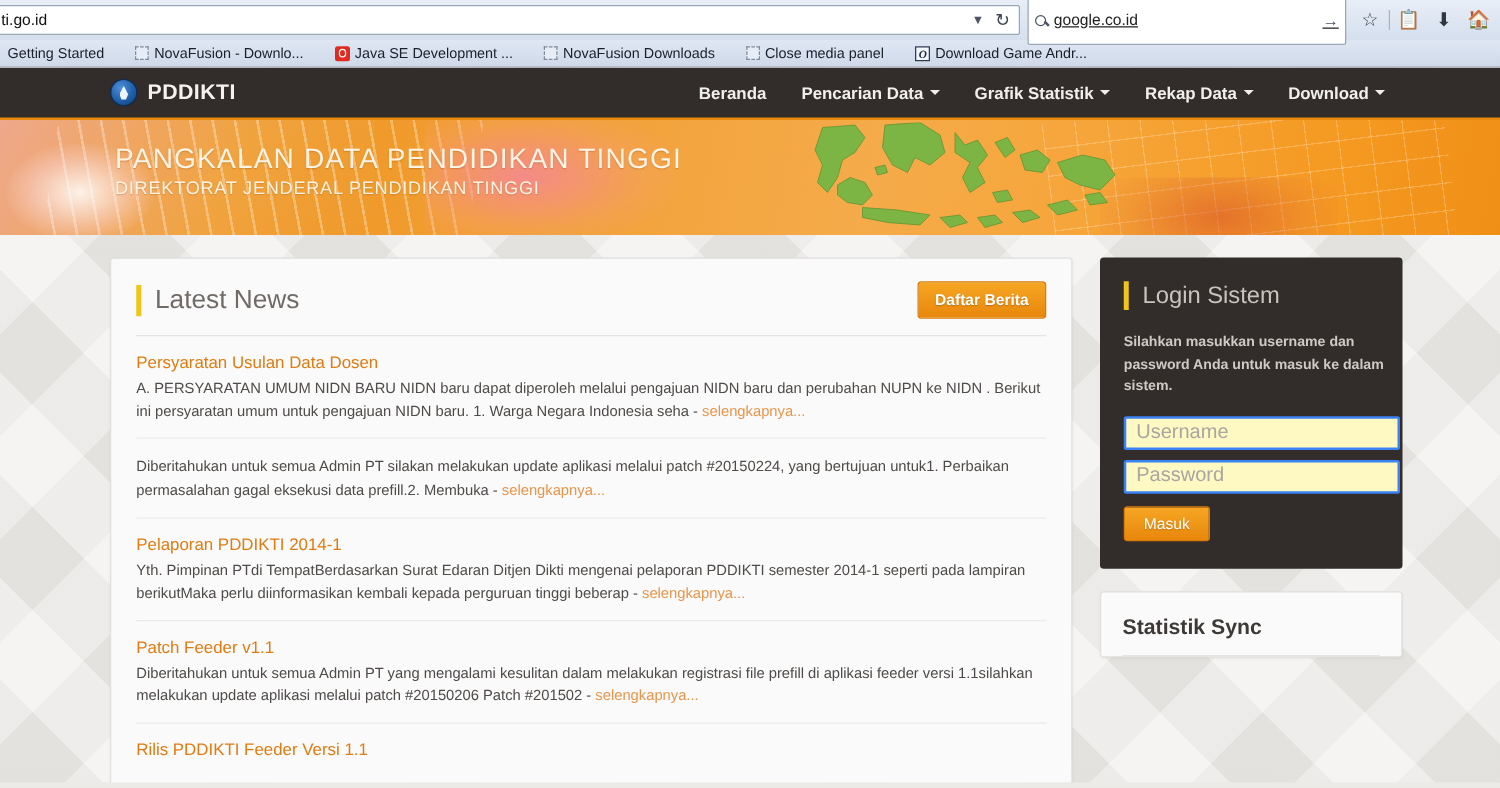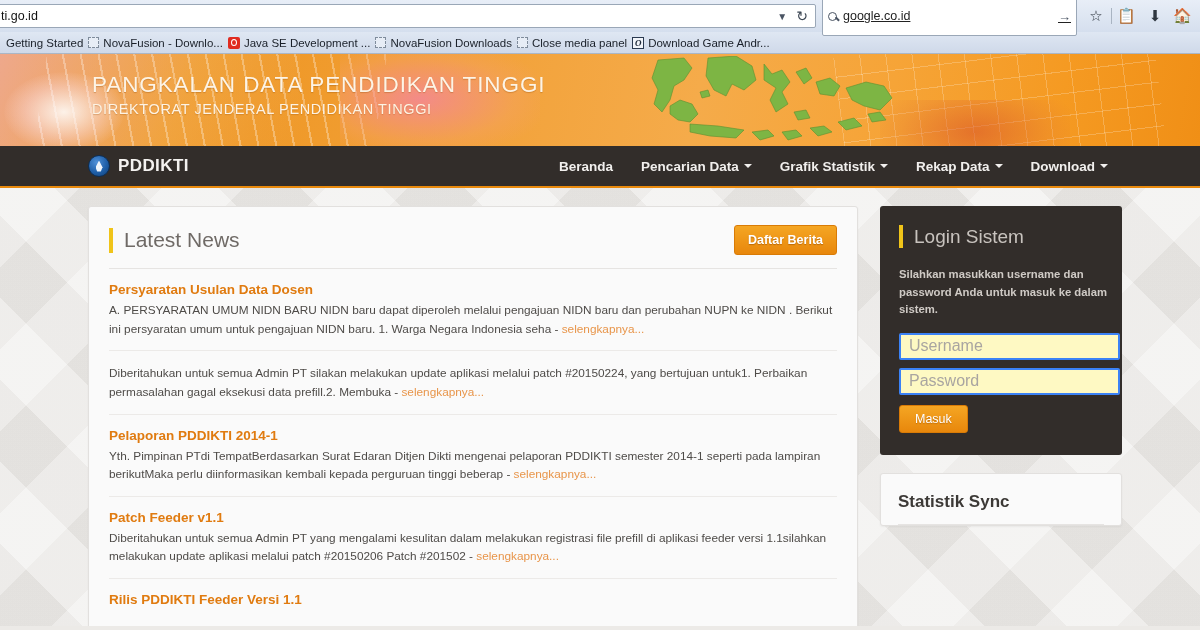--- a/index.html
+++ b/index.html
@@ -52,21 +52,21 @@
   }
   .vdiv { width:1px; height:16px; background:#a9b4c2; }
 
   #bookmark-row {
     height: 22px; display: flex; align-items: center;
     background: linear-gradient(#dfe7f3, #cfd9e9);
     border-bottom: 1px solid #aab6c6;
     padding-left: 6px; font-size: 11.5px; color: #1a2029;
     white-space: nowrap; overflow: hidden;
   }
-  .bm { display: flex; align-items: center; gap: 4px; margin-right: 5px; }
+  .bm { display: flex; align-items: center; gap: 4px; margin-right: 25px; }
   .bm-fav-blank {
     width: 11px; height: 11px; border: 1px dashed #7f8c9c; background: #e7edf6;
   }
   .bm-fav-oracle {
     width: 12px; height: 12px; border-radius: 2px; background: #e02b20;
     display:flex;align-items:center;justify-content:center;
   }
   .bm-fav-oracle i {
     display:block; width:6px; height:7px; border:1.5px solid #fff; border-radius:50%;
   }
@@ -191,21 +191,21 @@
   #daftar-berita {
     background: linear-gradient(#f5a623, #e8870c);
     border: 1px solid #d97b06; border-radius: 3px;
     color: #fff; font-size: 12.5px; font-weight: bold;
     padding: 7px 13px; cursor: pointer;
     text-shadow: 0 1px 1px rgba(140,70,0,.5);
   }
   .news-item { padding: 13px 0 12px 0; border-bottom: 1px solid #eceae8; }
   .news-item:last-child { border-bottom: none; }
   .news-title {
-    color: #e07b10; font-size: 13.5px; font-weight: bold; margin-bottom: 4px;
+    color: #e07b10; font-size: 13.5px; font-weight: normal; margin-bottom: 4px;
     cursor: pointer;
   }
   .news-body { font-size: 11.8px; color: #4e4b48; line-height: 1.58; }
   .more { color: #e8954a; cursor: pointer; }
 
   
   #rightcol { flex: 1; display: flex; flex-direction: column; gap: 18px; }
   #login-card {
     background: #322d2a; border-radius: 3px; padding: 19px 2px 22px 19px;
   }
@@ -301,20 +301,48 @@
       <span>Close media panel</span>
     </div>
     <div class="bm">
       <span class="bm-fav-o">O</span>
       <span>Download Game Andr...</span>
     </div>
   </div>
 </div>
 
 <div id="page">
+
+  <div id="navbar">
+    <div id="brand">
+      <span class="logo-emblem"></span>
+      <span class="brandtext">PDDIKTI</span>
+    </div>
+    <div id="mainnav">
+      <div class="navitem">
+        <span>Beranda</span>
+      </div>
+      <div class="navitem">
+        <span>Pencarian Data</span>
+        <span class="caret"></span>
+      </div>
+      <div class="navitem">
+        <span>Grafik Statistik</span>
+        <span class="caret"></span>
+      </div>
+      <div class="navitem">
+        <span>Rekap Data</span>
+        <span class="caret"></span>
+      </div>
+      <div class="navitem">
+        <span>Download</span>
+        <span class="caret"></span>
+      </div>
+    </div>
+  </div>
 
   <div id="banner">
     <div class="tint-violet"></div>
     <div class="streaks"></div>
     <div class="glow"></div>
     <div class="pinkblob"></div>
     <div class="circuit"></div>
     <div class="redblob"></div>
 
     <svg id="banner-map" viewBox="0 0 330 90">
@@ -336,48 +364,20 @@
         <path d="M154 56 L166 54 L170 62 L158 64 Z"></path>
       </g>
     </svg>
 
     <div id="banner-title">
       <div class="t1">PANGKALAN DATA PENDIDIKAN TINGGI</div>
       <div class="t2">DIREKTORAT JENDERAL PENDIDIKAN TINGGI</div>
     </div>
   </div>
 
-  <div id="navbar">
-    <div id="brand">
-      <span class="logo-emblem"></span>
-      <span class="brandtext">PDDIKTI</span>
-    </div>
-    <div id="mainnav">
-      <div class="navitem">
-        <span>Beranda</span>
-      </div>
-      <div class="navitem">
-        <span>Pencarian Data</span>
-        <span class="caret"></span>
-      </div>
-      <div class="navitem">
-        <span>Grafik Statistik</span>
-        <span class="caret"></span>
-      </div>
-      <div class="navitem">
-        <span>Rekap Data</span>
-        <span class="caret"></span>
-      </div>
-      <div class="navitem">
-        <span>Download</span>
-        <span class="caret"></span>
-      </div>
-    </div>
-  </div>
-
   <div id="content">
 
     <div id="news-card">
       <div id="news-head">
         <div class="head-title">
           <span class="yellow-bar"></span>
           <span>Latest News</span>
         </div>
         <div id="daftar-berita">Daftar Berita</div>
       </div>

